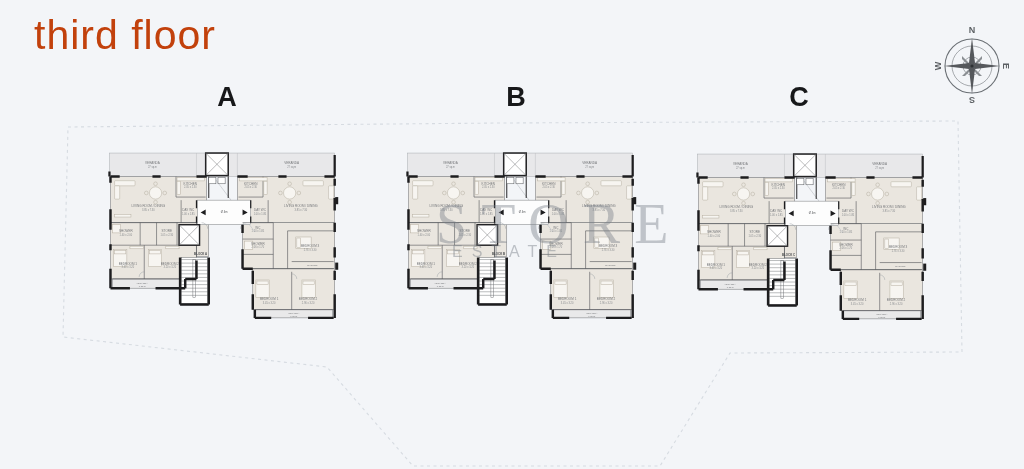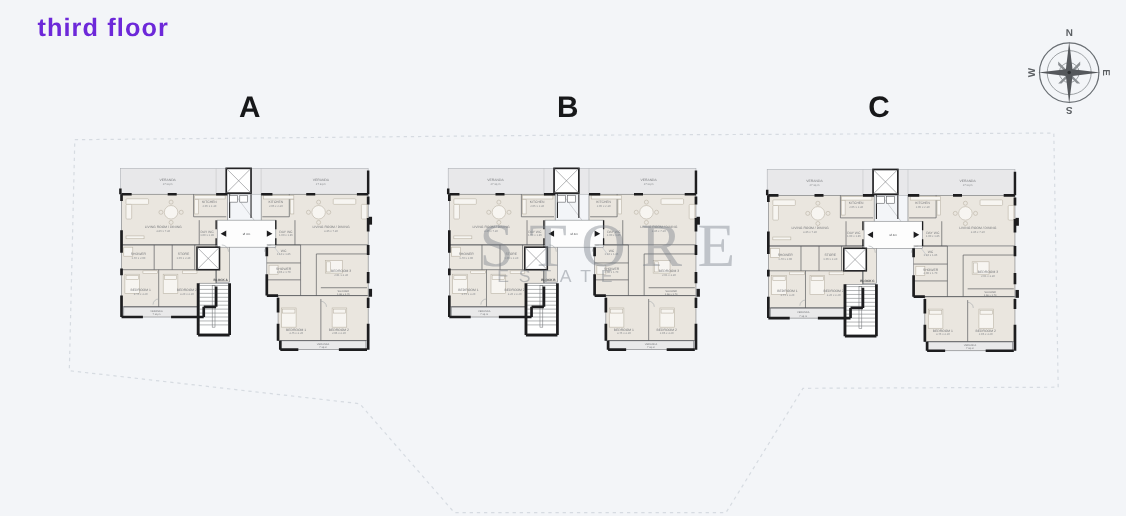--- a/index.html
+++ b/index.html
@@ -1,20 +1,20 @@
 <!DOCTYPE html>
 <html><head>
 <meta charset="utf-8">
 <style>
   html,body{margin:0;padding:0;}
   body{width:1024px;height:469px;position:relative;overflow:hidden;
        background:#f3f5f8;font-family:"Liberation Sans",sans-serif;}
   .abs{position:absolute;}
-  #page-title{left:34px;top:12px;font-size:23px;font-weight:700;
-      color:#6d28d9;letter-spacing:1px;}
+  #page-title{left:34px;top:12px;font-size:41px;font-weight:400;
+      color:#c2410c;letter-spacing:1px;}
   .plan-letter{width:60px;text-align:center;top:82px;font-size:27px;
       font-weight:700;color:#17181a;}
   #boundary-svg{left:0;top:0;z-index:1;}
   .plan-svg{z-index:2;}
   #watermark-brand{left:436px;top:192px;z-index:5;pointer-events:none;
       font-family:"Liberation Serif",serif;font-size:56px;font-weight:400;
       letter-spacing:14px;color:rgba(120,126,135,0.42);}
   #watermark-sub{left:452px;top:243px;z-index:5;pointer-events:none;
       font-size:16px;letter-spacing:9px;color:rgba(120,126,135,0.45);}
   #compass{left:930px;top:22px;z-index:3;}

